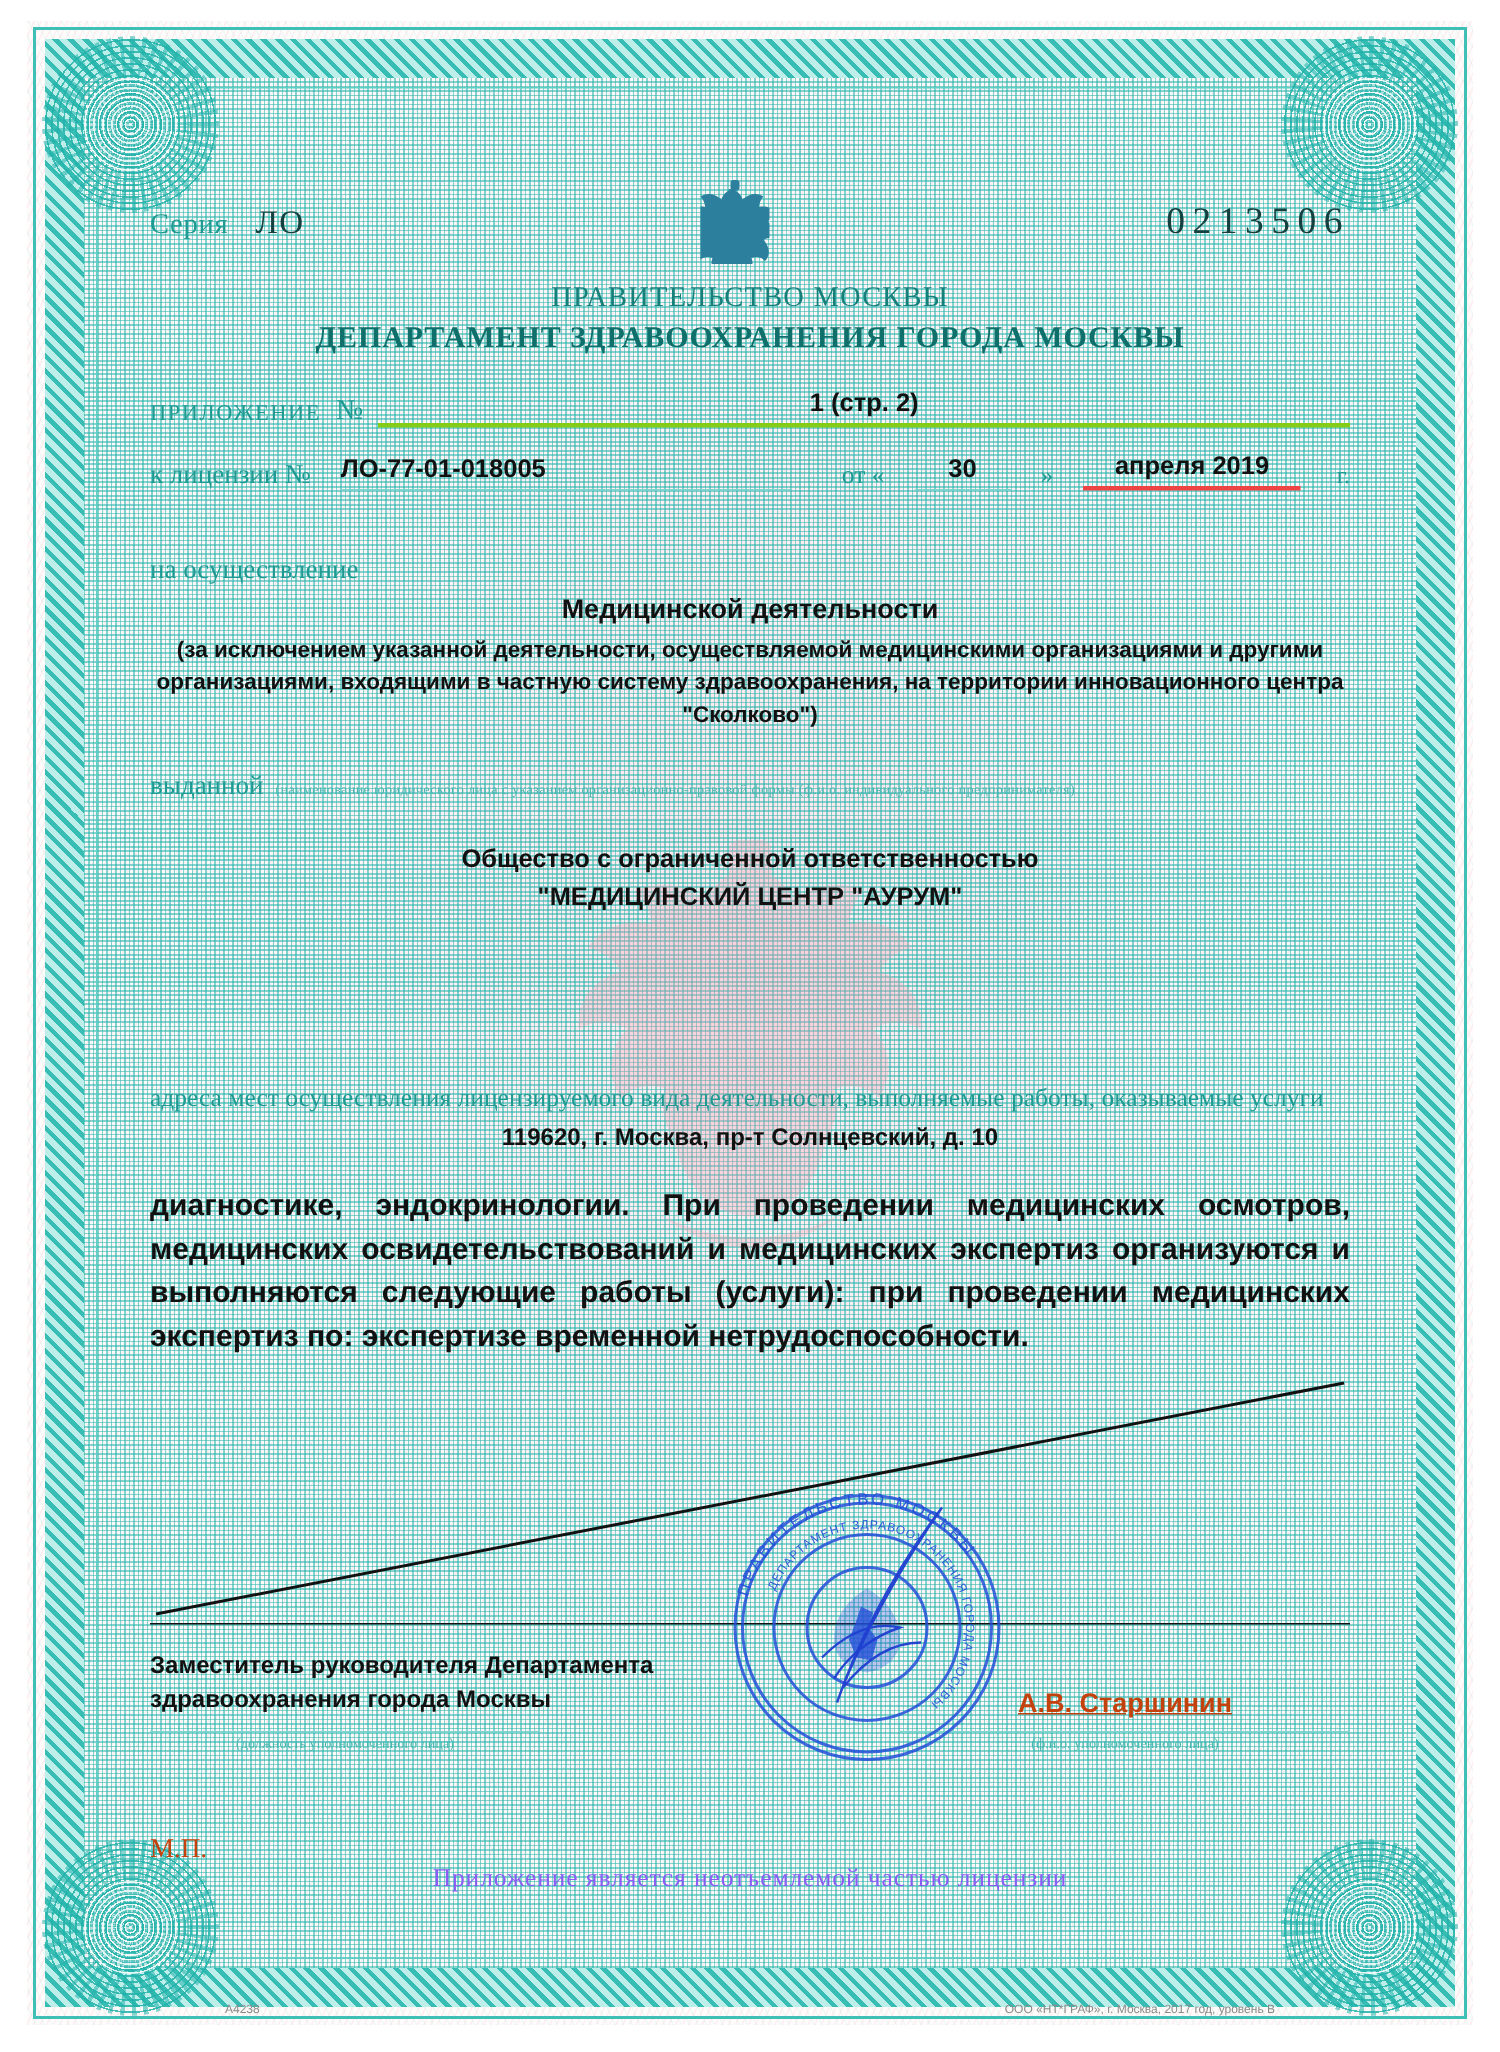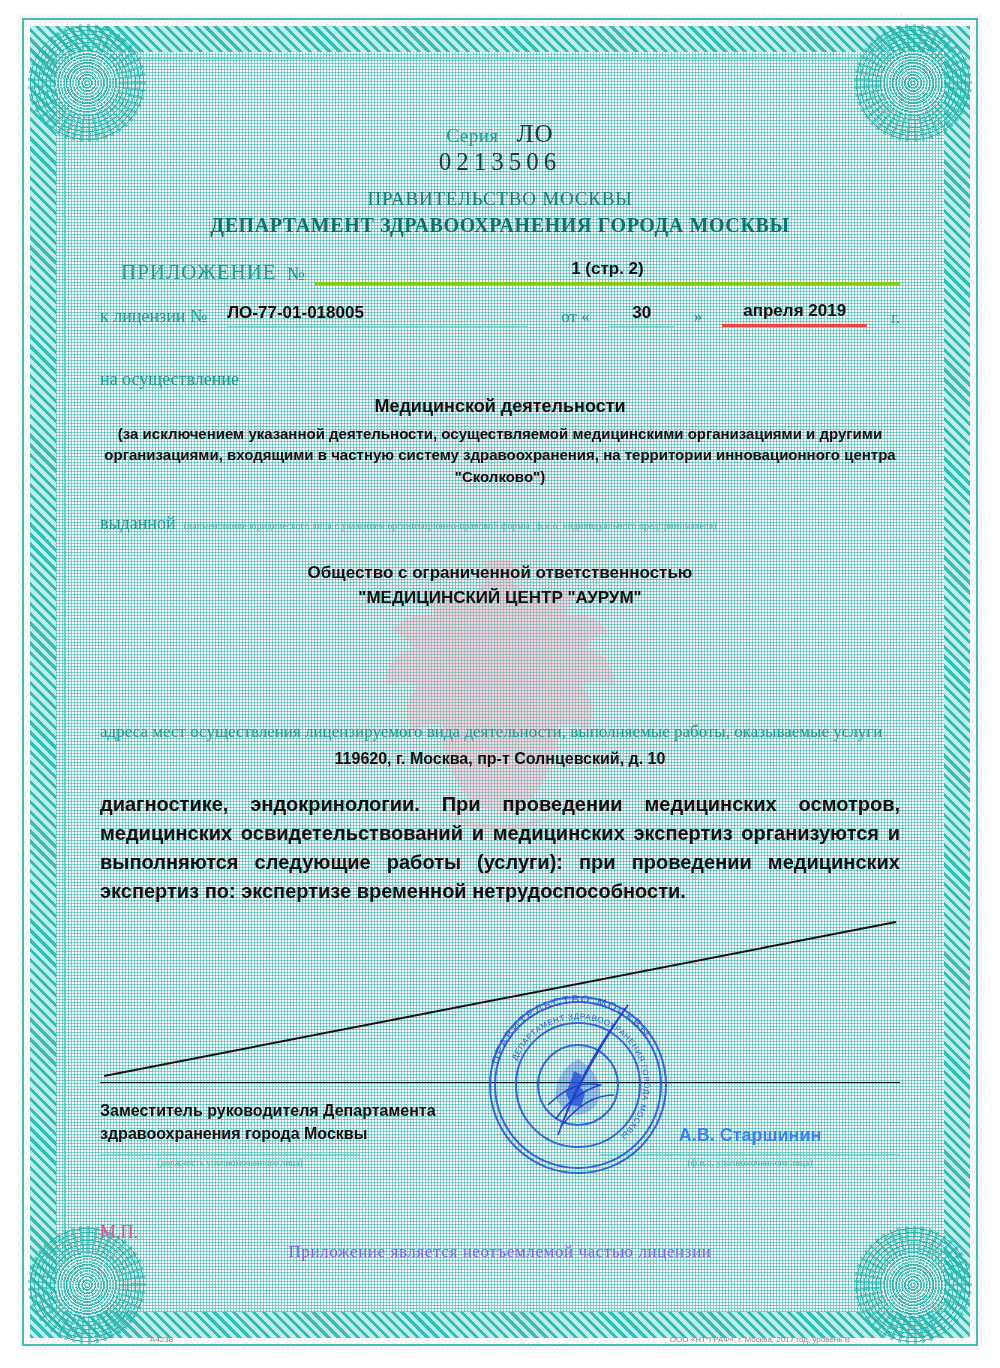--- a/index.html
+++ b/index.html
@@ -104,34 +104,33 @@
     left: 100px;
     top: 120px;
     width: 800px;
   }
 
   .row-series {
     display: flex;
     align-items: center;
     justify-content: space-between;
     height: 56px;
-    flex-direction: column;
   }
   .series-left {
     display: flex;
     align-items: baseline;
     gap: 18px;
   }
   .series-label {
     font-size: 19px;
     color: #1f9a92;
     letter-spacing: 0.5px;
   }
   .series-value {
-    font-size: 25px;
+    font-size: 22px;
     color: #14403f;
     letter-spacing: 1px;
   }
   .emblem {
     width: 46px;
     height: 56px;
   }
   .doc-number {
     font-size: 25px;
     color: #14403f;
@@ -155,25 +154,24 @@
     font-weight: 700;
   }
 
   .app-row {
     display: flex;
     align-items: flex-end;
     gap: 10px;
     margin-top: 22px;
   }
   .app-label {
-    font-size: 21px;
+    font-size: 15px;
     color: #1f9a92;
     letter-spacing: 1px;
     white-space: nowrap;
-    padding-left: 21px;
   }
   .app-no {
     font-size: 19px;
     color: #1f9a92;
   }
   .fill-line {
     flex: 1;
     border-bottom: 3px solid #84cc16;
     text-align: center;
     font-family: "Liberation Sans", sans-serif;
@@ -342,29 +340,30 @@
   }
   .sign-right {
     width: 300px;
     text-align: center;
     align-self: flex-end;
   }
   .sign-name {
     font-family: "Liberation Sans", sans-serif;
     font-weight: 700;
     font-size: 18px;
-    color: #3b82f6;
+    color: #c2410c;
+    text-decoration: underline;
   }
   .sign-right .sign-underline { width: 300px; margin-left: auto; margin-right: auto;}
   .sign-right .sign-hint { width: 300px; }
 
   .mp {
     margin-top: 54px;
     font-size: 18px;
-    color: #ec4899;
+    color: #c2410c;
     font-family: "Liberation Serif", serif;
   }
 
   .stamp {
     position: absolute;
     left: 478px;
     top: 985px;
     width: 200px;
     height: 200px;
     pointer-events: none;

